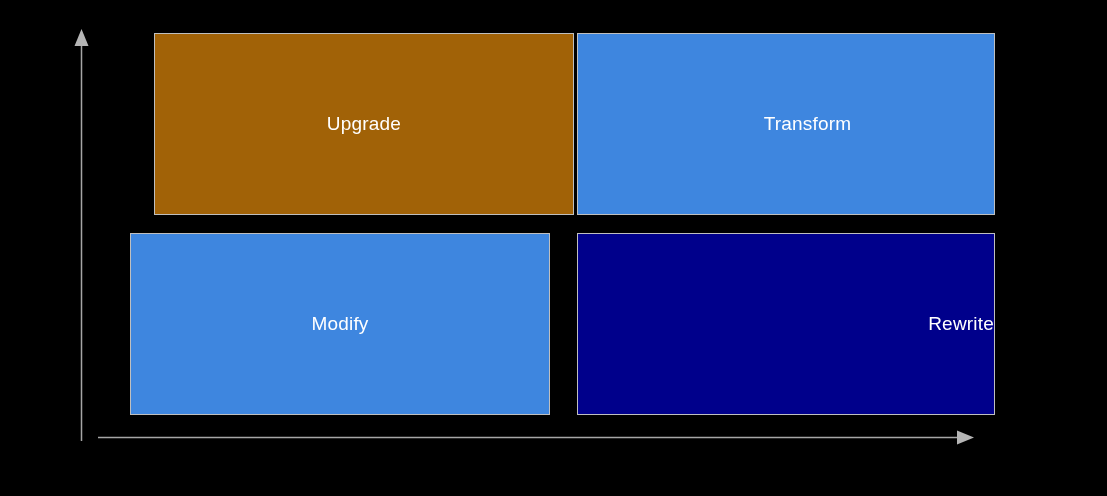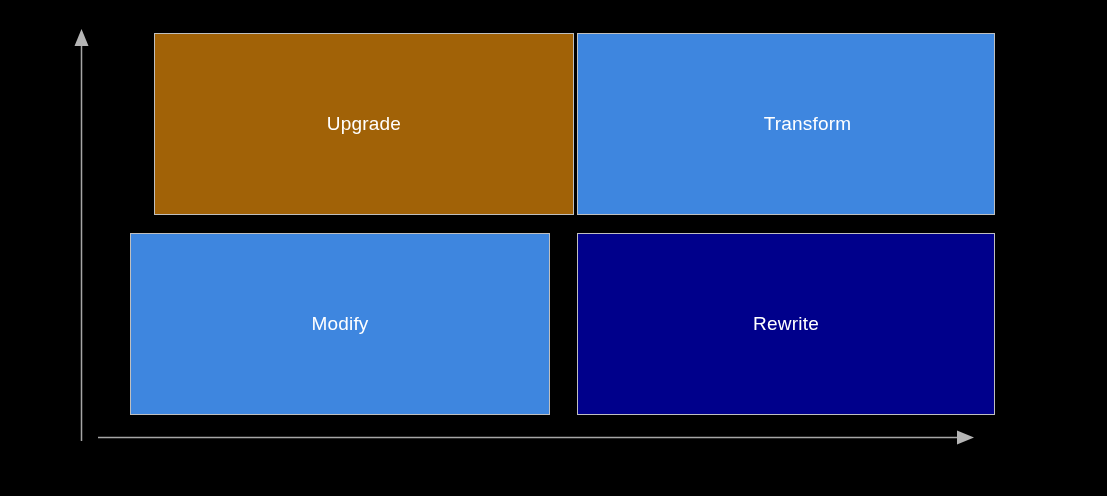--- a/index.html
+++ b/index.html
@@ -61,17 +61,17 @@
   </div>
 
   <div class="quadrant" id="q-transform" style="background-color: rgb(62, 134, 223);">
     <span class="q-label">Transform</span>
   </div>
 
   <div class="quadrant" id="q-modify" style="background-color: rgb(62, 134, 223);">
     <span class="q-label">Modify</span>
   </div>
 
-  <div class="quadrant" id="q-rewrite" style="background-color: rgb(0, 0, 139);">
+  <div class="quadrant" id="q-rewrite" style="background-color: rgb(0, 0, 139); justify-content: flex-end;">
     <span class="q-label">Rewrite</span>
   </div>
 
 </div>
 
 </body></html>

